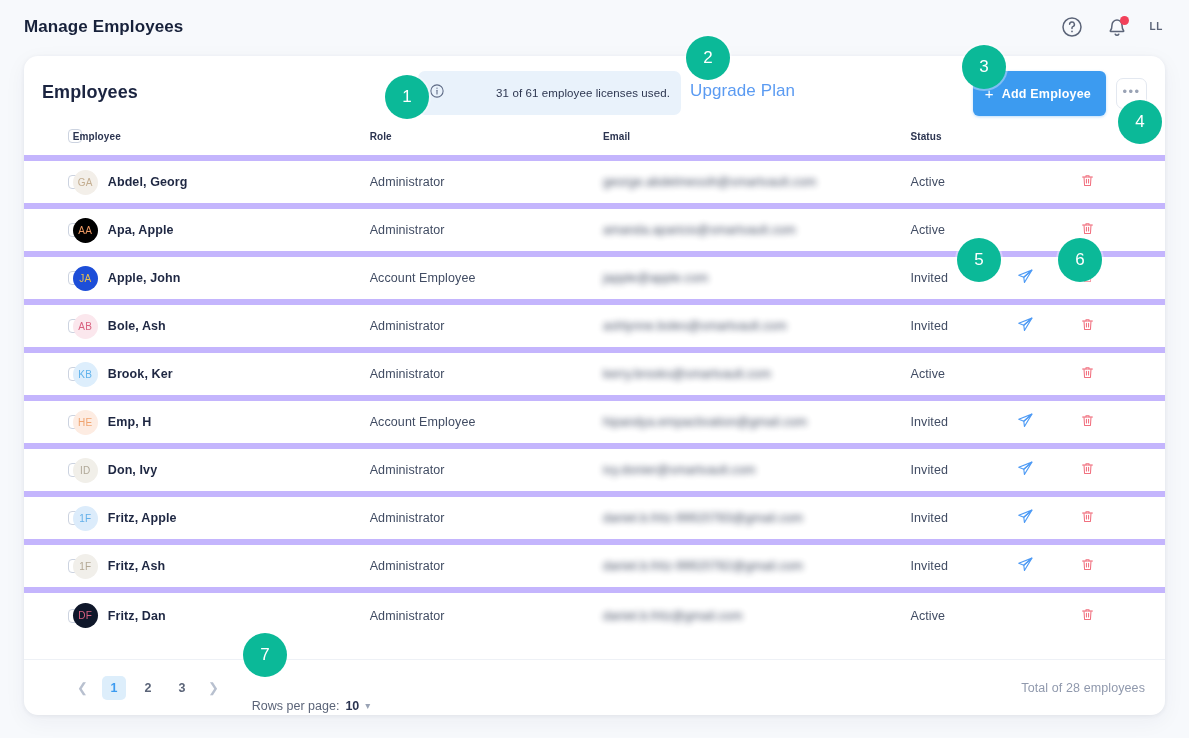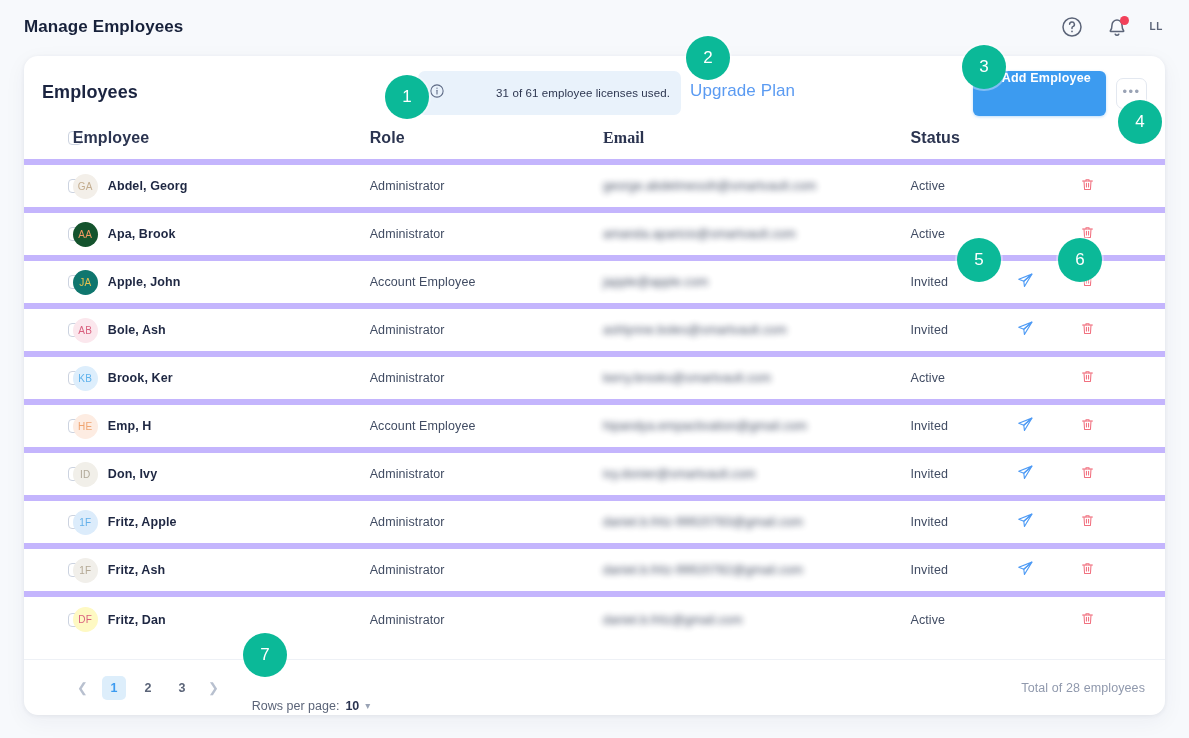--- a/index.html
+++ b/index.html
@@ -66,47 +66,47 @@
   .upgrade-link {
     position: absolute; left: 666px; top: 25px;
     font-size: 17px; color: #5b9bf2; cursor: pointer; letter-spacing:.1px;
   }
 
   .head-actions {
     position: absolute; right: 18px; top: 15px;
     display: flex; align-items: center; gap: 10px;
   }
   .btn-add {
-    display: flex; align-items: flex-start; gap: 8px;
+    display: flex; align-items: center; gap: 8px;
     height: 45px; padding: 0 15px 0 12px;
     background: #3c9bf0; color: #fff;
     border: none; border-radius: 6px;
     font-size: 12.5px; font-weight: bold; letter-spacing: .2px;
     cursor: pointer;
     box-shadow: 0 1px 3px rgba(60,155,240,.35);
   }
   .btn-add .plus { font-size: 15px; font-weight: 400; line-height: 1; }
   .btn-more {
     width: 31px; height: 31px;
     background: #fff; border: 1px solid #e3e8f0; border-radius: 7px;
     color: #9aa3b5; font-size: 13px; letter-spacing: 1.4px;
     display: flex; align-items: center; justify-content: center;
     cursor: pointer; padding-bottom: 4px;
   }
 
   
   table { width: 100%; border-collapse: collapse; table-layout: fixed; }
   thead th {
-    font-size: 16px; font-weight: bold; color: #2b3450;
+    font-size: 10px; font-weight: bold; color: #2b3450;
     text-align: left; padding: 0 0 12px 0; letter-spacing: .1px;
   }
   .col-chk   { width: 46px; padding-left: 44px !important; }
   .col-emp   { width: 280px; }
   .col-role  { width: 220px; }
-  .col-email { width: 290px; font-family: Liberation Serif, serif; }
+  .col-email { width: 290px; }
   .col-stat  { width: 100px; }
   .col-send  { width: 60px; }
   .col-del   { width: 80px; }
 
   tbody tr { height: 48px; border-top: 6px solid #c4b5fd; }
   tbody td { font-size: 12.5px; color: #414c63; letter-spacing: .1px; }
 
   .chkcell { padding-left: 44px; }
   .chk {
     width: 14px; height: 14px; border: 1.5px solid #ccd3e0;
@@ -250,44 +250,44 @@
                 <path d="M6.4 6.5 7.3 20h9.4l.9-13.5"></path>
                 <path d="M10.3 10v6M13.7 10v6"></path>
               </svg></span></td>
         </tr>
         <tr>
           <td class="chkcell">
             <span class="chk"></span>
           </td>
           <td>
             <div class="emp-cell">
-              <span class="av" style="background:#14532d;color:#ef9a63">
+              <span class="av" style="background:#000000;color:#ef9a63">
                 <span>AA</span>
               </span>
-              <span class="emp-name">Apa, Brook</span>
+              <span class="emp-name">Apa, Apple</span>
             </div>
           </td>
           <td>Administrator</td>
           <td><span class="email-blur">amanda.aparicio@smartvault.com</span></td>
           <td>Active</td>
           <td></td>
           <td><span class="del-ic"><svg width="15" height="15" viewBox="0 0 24 24" fill="none" stroke="currentColor" stroke-width="1.7" stroke-linecap="round" stroke-linejoin="round">
                 <path d="M4 6.5h16"></path>
                 <path d="M9.5 6.5V4.3h5v2.2"></path>
                 <path d="M6.4 6.5 7.3 20h9.4l.9-13.5"></path>
                 <path d="M10.3 10v6M13.7 10v6"></path>
               </svg></span></td>
         </tr>
         <tr>
           <td class="chkcell">
             <span class="chk"></span>
           </td>
           <td>
             <div class="emp-cell">
-              <span class="av" style="background:#0f766e;color:#e8c14e">
+              <span class="av" style="background:#1d4ed8;color:#e8c14e">
                 <span>JA</span>
               </span>
               <span class="emp-name">Apple, John</span>
             </div>
           </td>
           <td>Account Employee</td>
           <td><span class="email-blur">japple@apple.com</span></td>
           <td>Invited</td>
           <td><span class="send-ic"><svg width="17" height="17" viewBox="0 0 24 24" fill="none" stroke="currentColor" stroke-width="1.6" stroke-linejoin="round">
                 <path d="M21 3 2.5 10.2l7.1 2.9L21 3Z"></path>
@@ -452,21 +452,21 @@
                 <path d="M6.4 6.5 7.3 20h9.4l.9-13.5"></path>
                 <path d="M10.3 10v6M13.7 10v6"></path>
               </svg></span></td>
         </tr>
         <tr>
           <td class="chkcell">
             <span class="chk"></span>
           </td>
           <td>
             <div class="emp-cell">
-              <span class="av" style="background:#fef9c3;color:#d9607f">
+              <span class="av" style="background:#0f172a;color:#d9607f">
                 <span>DF</span>
               </span>
               <span class="emp-name">Fritz, Dan</span>
             </div>
           </td>
           <td>Administrator</td>
           <td><span class="email-blur">daniel.b.fritz@gmail.com</span></td>
           <td>Active</td>
           <td></td>
           <td><span class="del-ic"><svg width="15" height="15" viewBox="0 0 24 24" fill="none" stroke="currentColor" stroke-width="1.7" stroke-linecap="round" stroke-linejoin="round">

